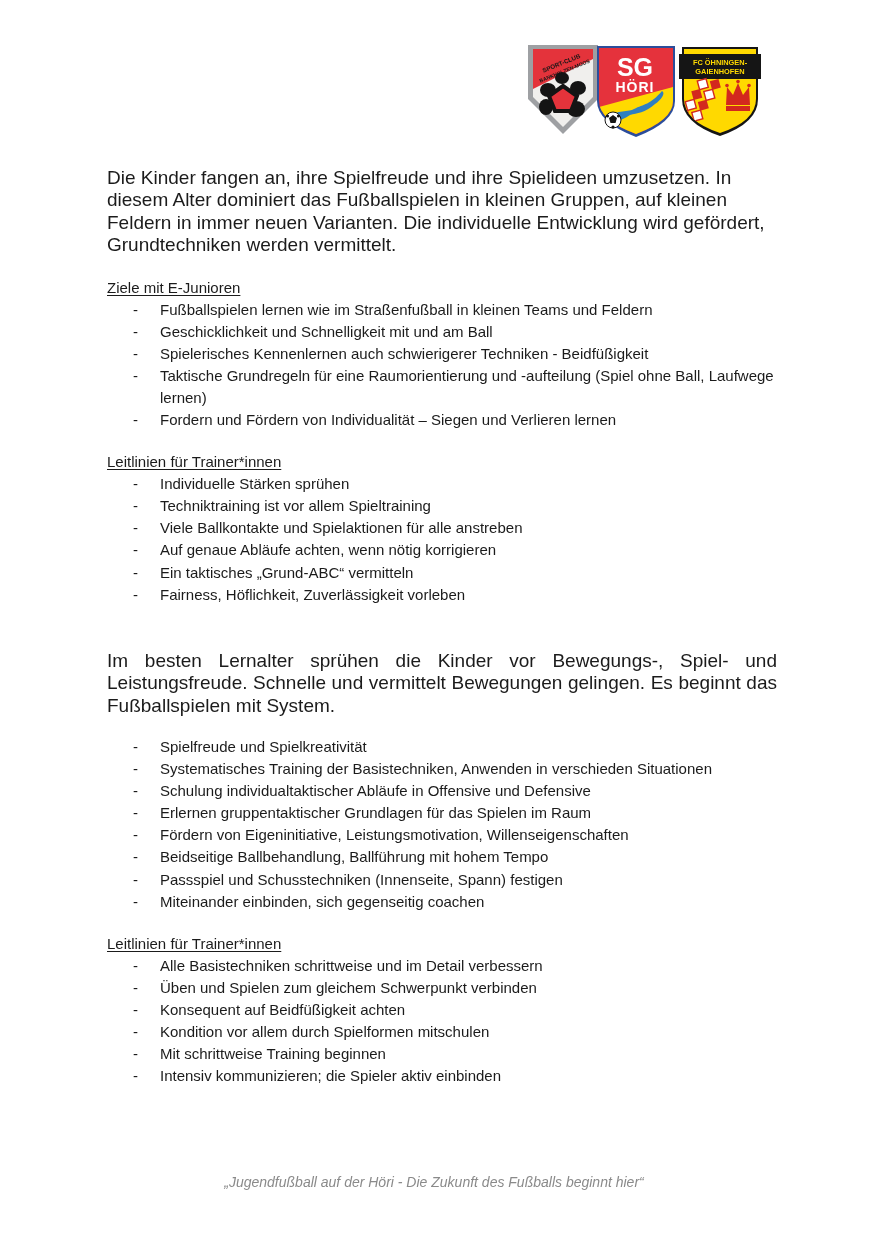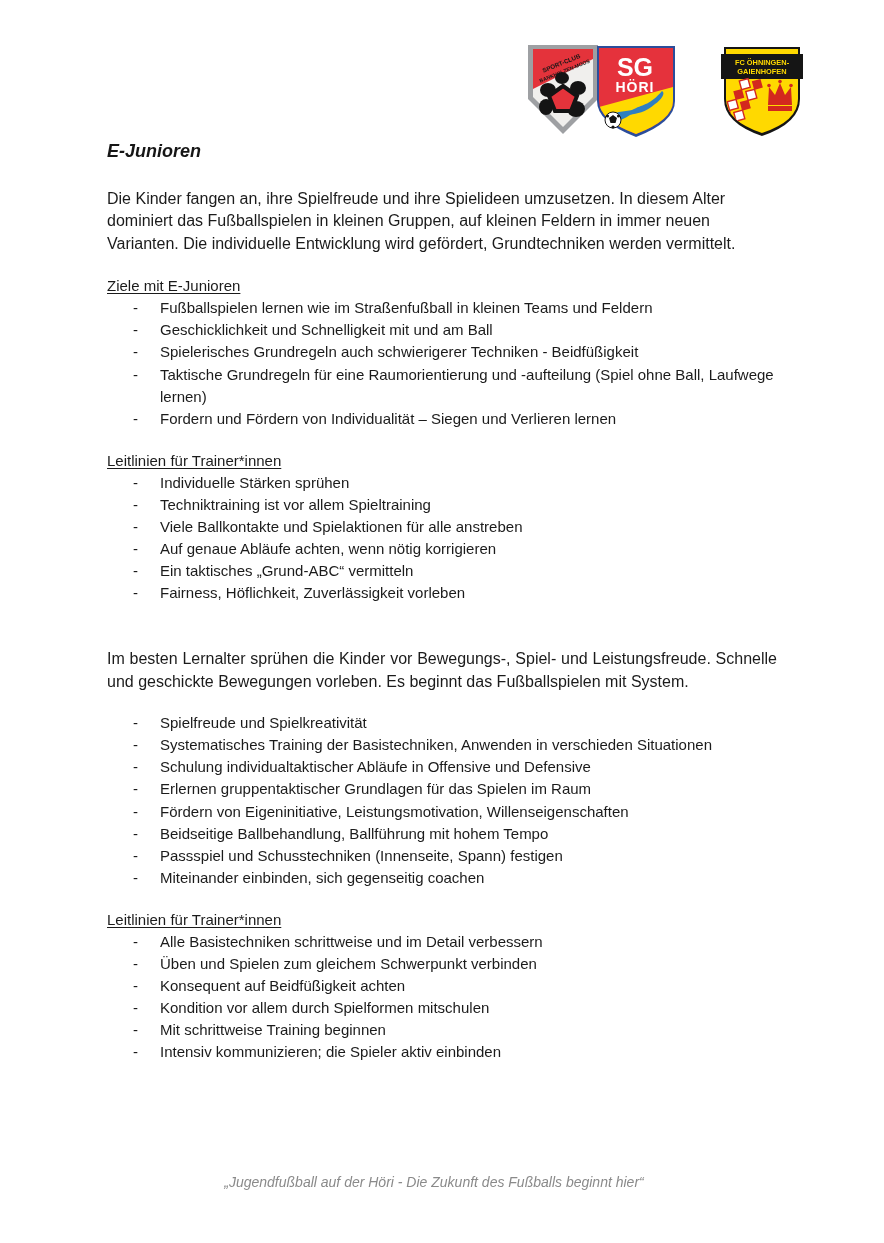--- a/index.html
+++ b/index.html
@@ -9,36 +9,36 @@
     font-family: "Liberation Sans", sans-serif;
     color: #1b1b1b;
     position: relative;
     overflow: hidden;
   }
   .logo-row { position: absolute; top: 43px; left: 0; width: 884px; height: 96px; }
   .logo { position: absolute; top: 0; }
   .logo svg { display: block; }
   .logo-1 { left: 525px; width: 78px; height: 94px; }
   .logo-2 { left: 592px; width: 88px; height: 96px; }
-  .logo-3 { left: 718px; width: 88px; height: 96px; }
+  .logo-3 { left: 676px; width: 88px; height: 96px; }
 
   .content { padding: 141px 107px 0 107px; }
 
   .section-heading {
     margin: 0;
     font-size: 18px;
     line-height: 21px;
     font-weight: bold;
     font-style: italic;
     color: #161616;
   }
   .section + .section { margin-top: 44px; }
   .section-intro {
     margin: 26px 0 0 0;
-    font-size: 16px;
+    font-size: 19px;
     line-height: 22.4px;
   }
   .section:nth-child(2) .section-intro { text-align: justify; }
 
   .subsection { margin-top: 19px; }
   .subsection-title {
     font-size: 15px;
     line-height: 22px;
     text-decoration: underline;
     text-underline-offset: 2px;
@@ -146,39 +146,38 @@
         <circle cx="51" cy="42.5" r="1.8"></circle>
         <circle cx="62" cy="38.5" r="1.8"></circle>
         <circle cx="73" cy="42.5" r="1.8"></circle>
       </g>
     </svg>
   </div>
 </div>
 
 <div class="content" id="sections">
   <div class="section">
-    <h1 class="section-heading">E-Junioren</h1>
     <p class="section-intro">Die Kinder fangen an, ihre Spielfreude und ihre Spielideen umzusetzen. In diesem Alter dominiert das Fußballspielen in kleinen Gruppen, auf kleinen Feldern in immer neuen Varianten. Die individuelle Entwicklung wird gefördert, Grundtechniken werden vermittelt.</p>
     <div>
   <div class="subsection">
     <div class="subsection-title">Ziele mit E-Junioren</div>
     <div>
   <div class="bullet-row">
     <span class="dash">-</span>
     <span class="item-text">Fußballspielen lernen wie im Straßenfußball in kleinen Teams und Feldern</span>
   </div>
 
   <div class="bullet-row">
     <span class="dash">-</span>
     <span class="item-text">Geschicklichkeit und Schnelligkeit mit und am Ball</span>
   </div>
 
   <div class="bullet-row">
     <span class="dash">-</span>
-    <span class="item-text">Spielerisches Grundregeln auch schwierigerer Techniken - Beidfüßigkeit</span>
+    <span class="item-text">Spielerisches Kennenlernen auch schwierigerer Techniken - Beidfüßigkeit</span>
   </div>
 
   <div class="bullet-row">
     <span class="dash">-</span>
     <span class="item-text">Taktische Grundregeln für eine Raumorientierung und -aufteilung (Spiel ohne Ball, Laufwege lernen)</span>
   </div>
 
   <div class="bullet-row">
     <span class="dash">-</span>
     <span class="item-text">Fordern und Fördern von Individualität – Siegen und Verlieren lernen</span>
@@ -217,21 +216,21 @@
   <div class="bullet-row">
     <span class="dash">-</span>
     <span class="item-text">Fairness, Höflichkeit, Zuverlässigkeit vorleben</span>
   </div>
 </div>
   </div>
 </div>
   </div>
 
   <div class="section">
-    <p class="section-intro">Im besten Lernalter sprühen die Kinder vor Bewegungs-, Spiel- und Leistungsfreude. Schnelle und geschickte Bewegungen vorleben. Es beginnt das Fußballspielen mit System.</p>
+    <p class="section-intro">Im besten Lernalter sprühen die Kinder vor Bewegungs-, Spiel- und Leistungsfreude. Schnelle und vermittelt Bewegungen gelingen. Es beginnt das Fußballspielen mit System.</p>
     <div>
   <div class="subsection">
     <div>
   <div class="bullet-row">
     <span class="dash">-</span>
     <span class="item-text">Spielfreude und Spielkreativität</span>
   </div>
 
   <div class="bullet-row">
     <span class="dash">-</span>

